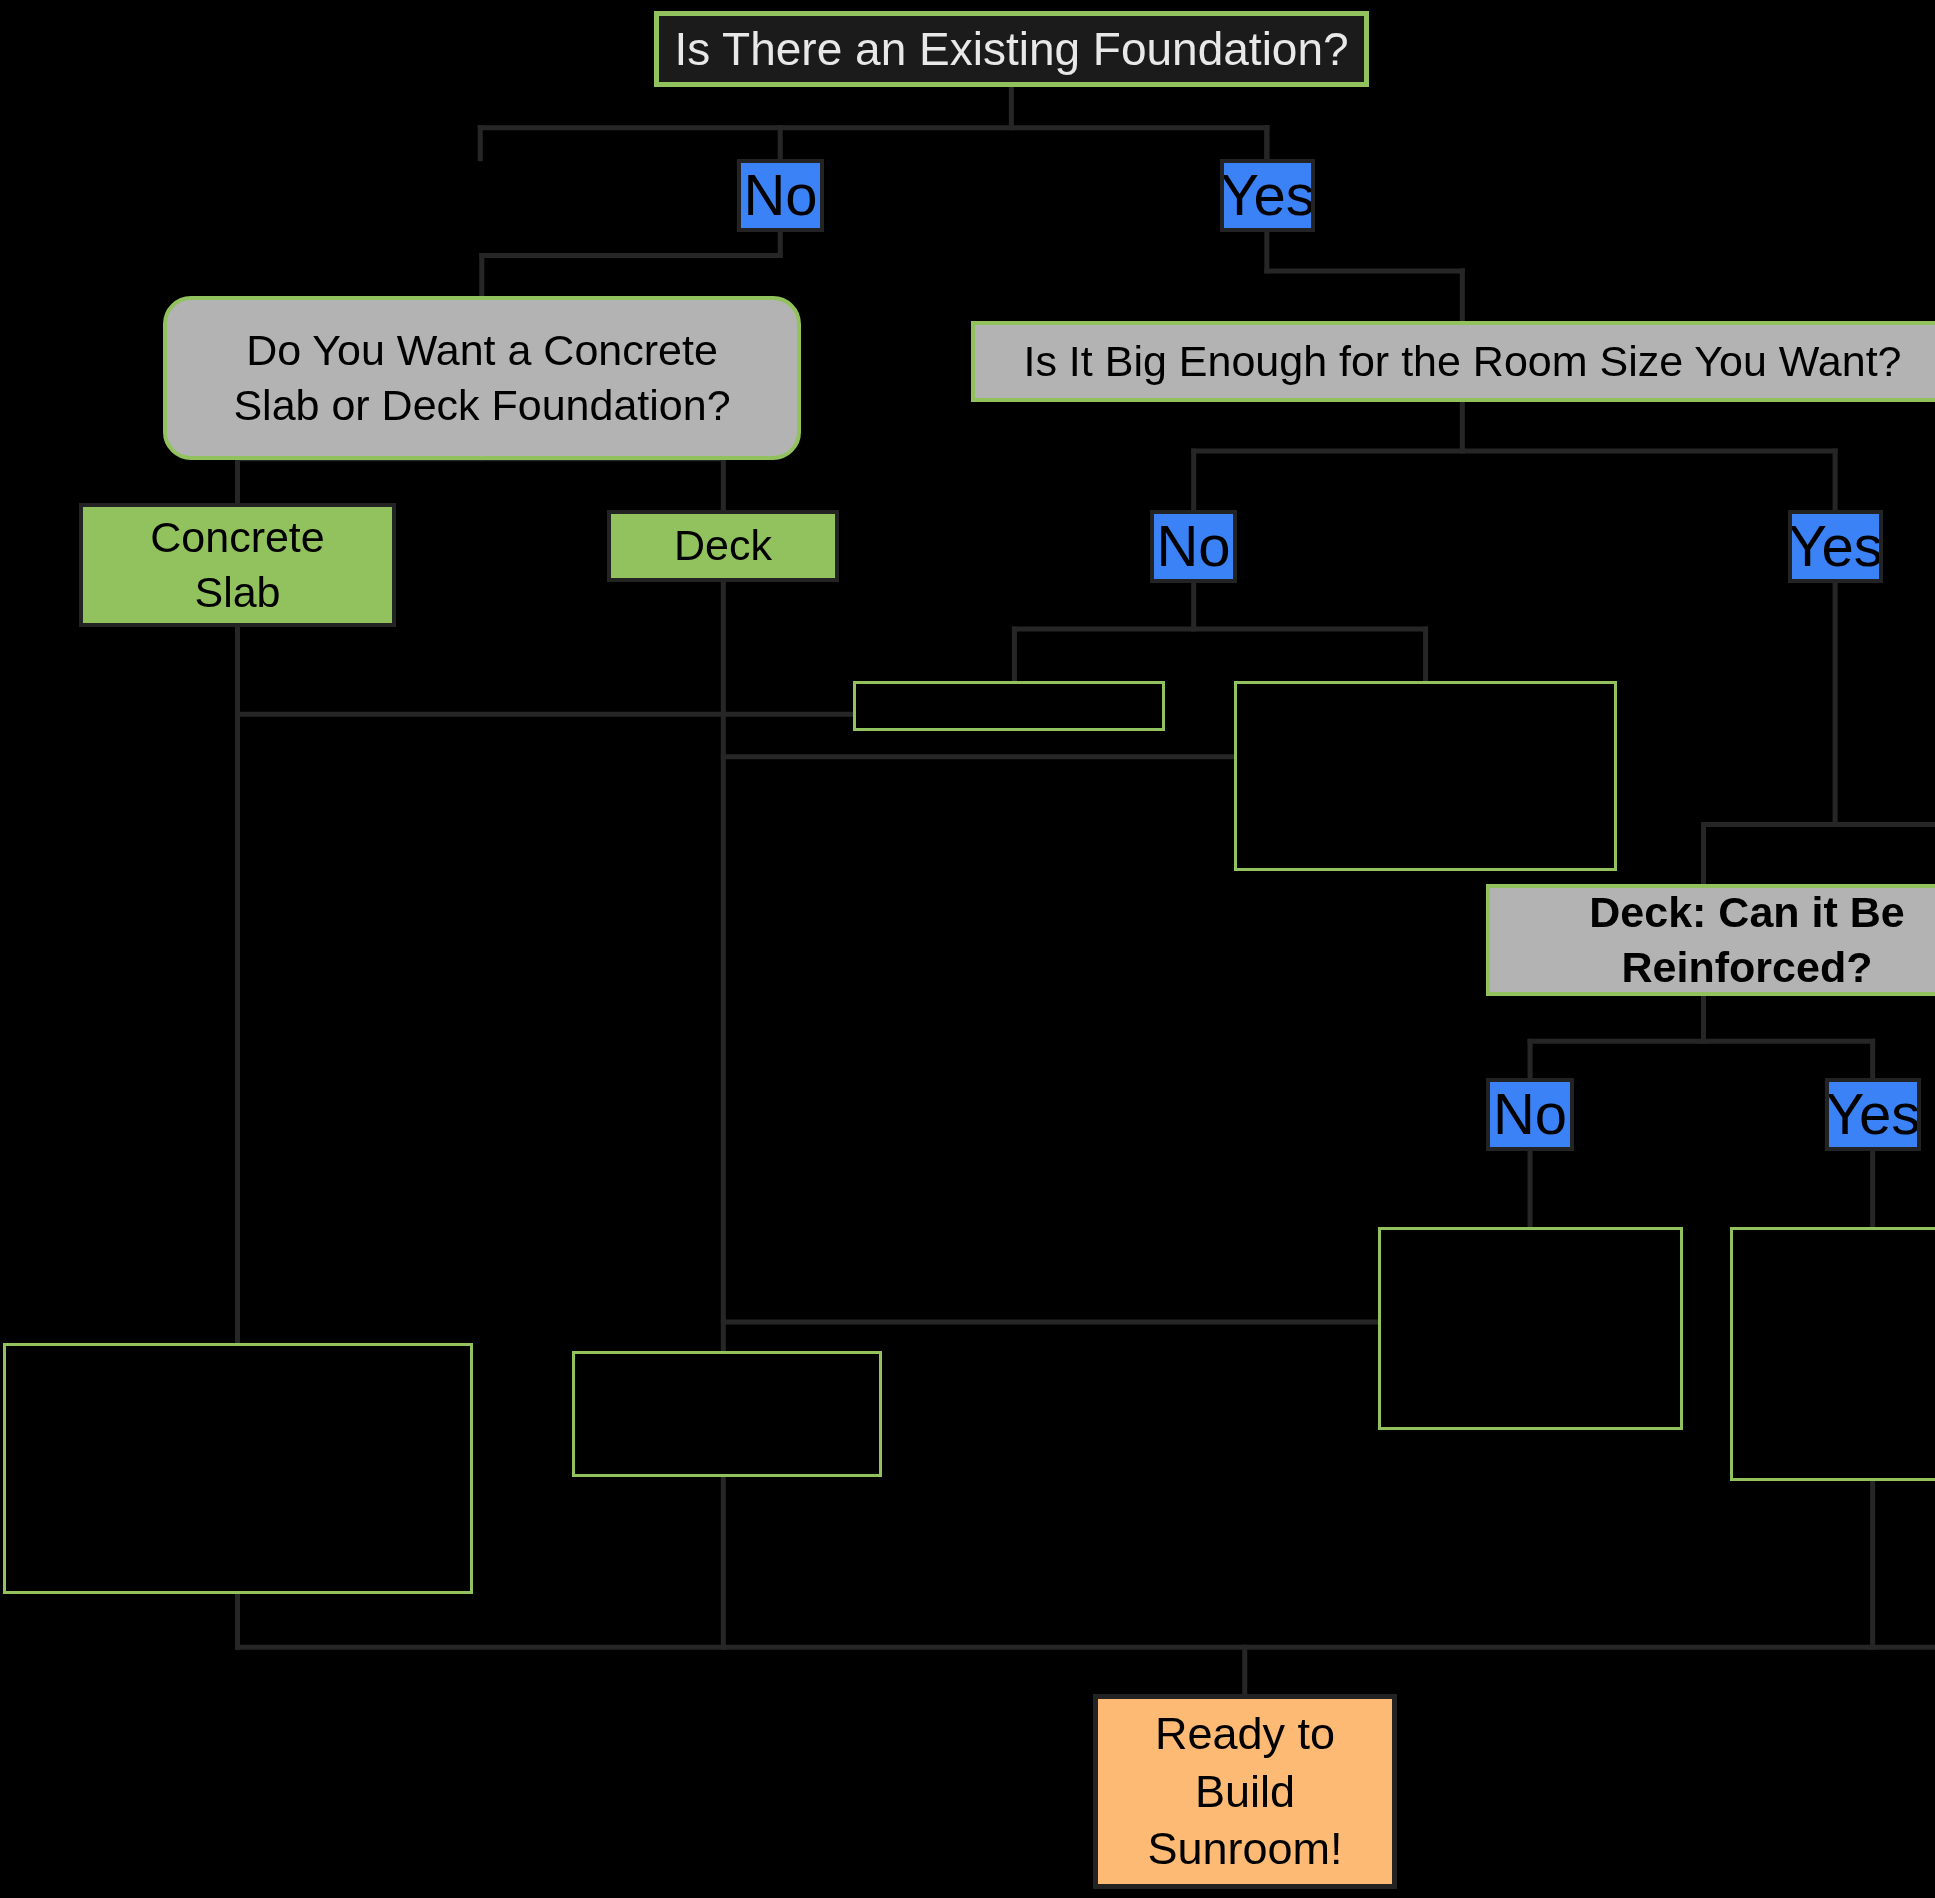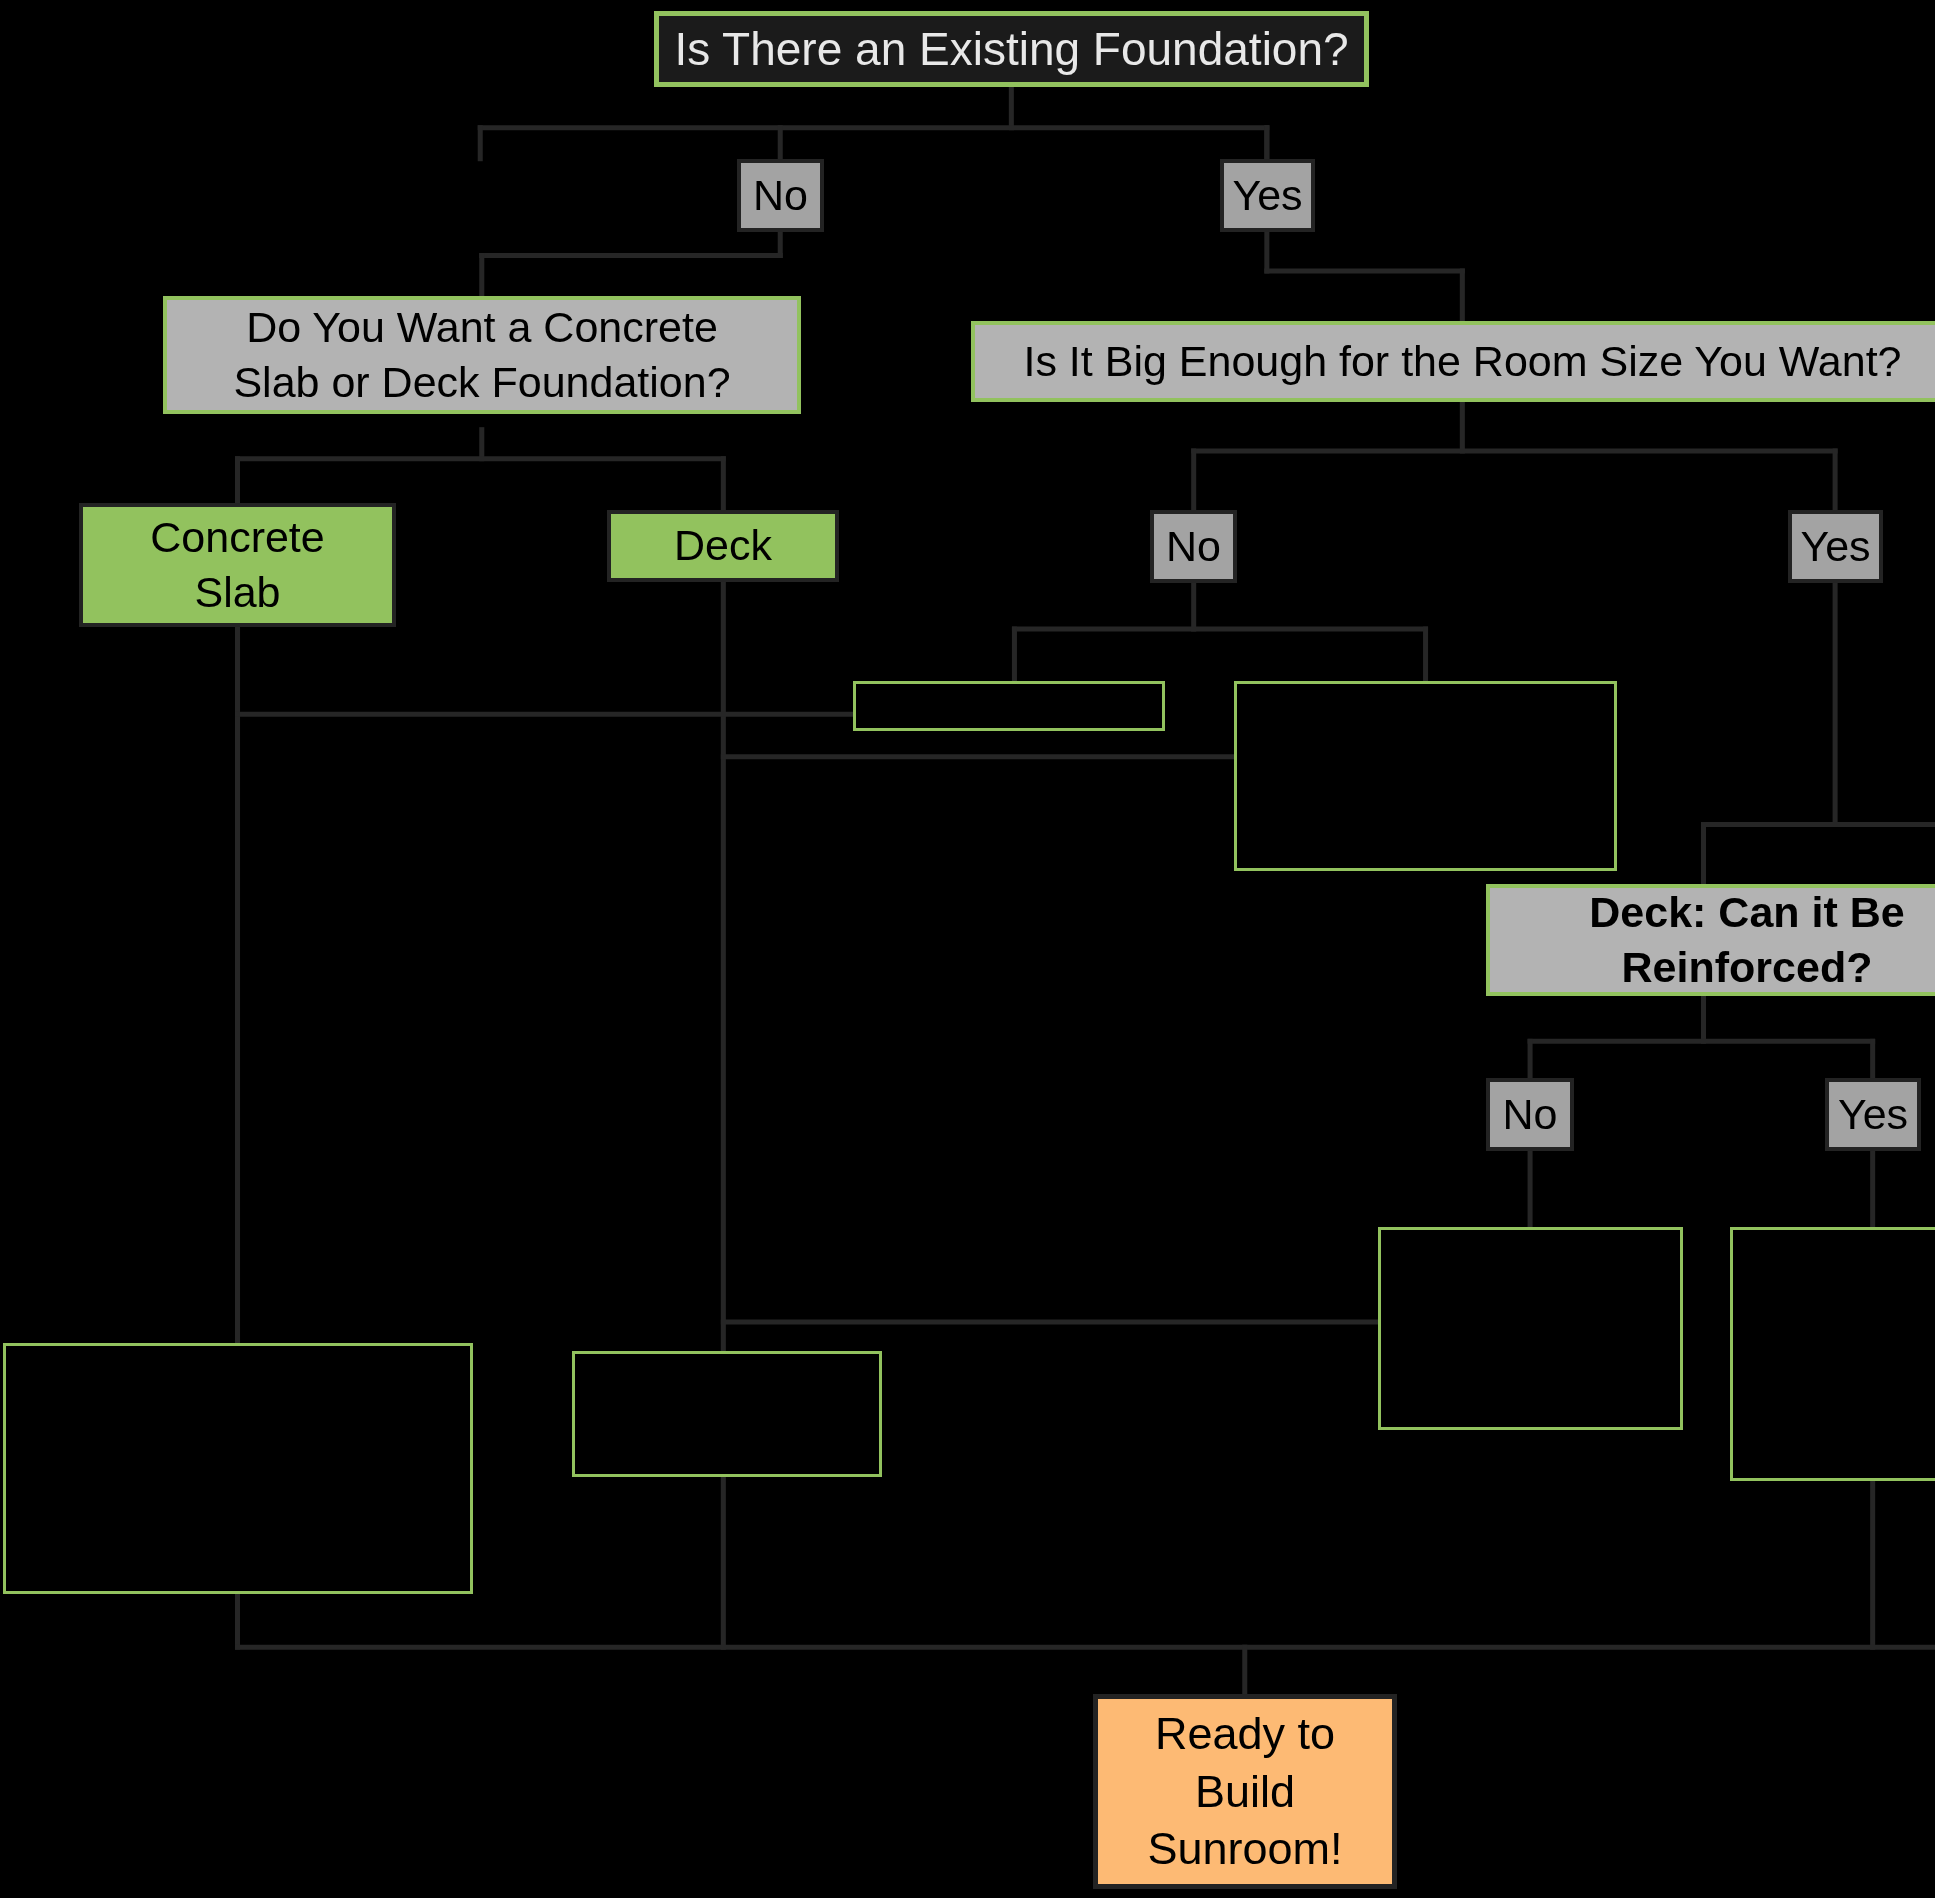--- a/index.html
+++ b/index.html
@@ -43,24 +43,24 @@
   }
   
   .n-decision {
     background: #b3b3b3;
     border: 4.6px solid #92c25e;
     color: #000000;
     font-size: 43px;
   }
   
   .n-answer {
-    background: #a3a3a3;
+    background: #3b82f6;
     border: 4.6px solid #232323;
     color: #000000;
-    font-size: 43px;
+    font-size: 58px;
   }
   
   .n-result {
     background: #92c25e;
     border: 4.6px solid #232323;
     color: #000000;
     font-size: 43px;
   }
   
   .n-blank {
@@ -150,21 +150,21 @@
 
       <path d="M 613 4255 L 6730 4255"></path>
       <path d="M 3215 4255 L 3215 4375"></path>
 
     </g>
   </svg>
 
 <div class="node n-root" style="left: 654px; top: 11px; width: 715px; height: 76px;">Is There an Existing Foundation?</div>
     <div class="node n-answer" style="left: 737px; top: 159px; width: 87px; height: 73px;">No</div>
     <div class="node n-answer" style="left: 1220px; top: 159px; width: 95px; height: 73px;">Yes</div>
-    <div class="node n-decision" style="left: 163px; top: 296px; width: 638px; height: 118px;">Do You Want a Concrete
+    <div class="node n-decision" style="left: 163px; top: 296px; width: 638px; height: 164px; border-radius: 28px;">Do You Want a Concrete
 Slab or Deck Foundation?</div>
     <div class="node n-decision" style="left: 971px; top: 321px; width: 983px; height: 81px;">Is It Big Enough for the Room Size You Want?</div>
     <div class="node n-result" style="left: 607px; top: 510px; width: 232px; height: 72px;">Deck</div>
     <div class="node n-result" style="left: 79px; top: 503px; width: 317px; height: 124px;">Concrete
 Slab</div>
     <div class="node n-answer" style="left: 1150px; top: 510px; width: 87px; height: 73px;">No</div>
     <div class="node n-answer" style="left: 1788px; top: 510px; width: 95px; height: 73px;">Yes</div>
     <div class="node n-blank" style="left: 853px; top: 681px; width: 312px; height: 50px;"></div>
     <div class="node n-blank" style="left: 1234px; top: 681px; width: 383px; height: 190px;"></div>
     <div class="node n-decision" style="left: 1486px; top: 884px; width: 522px; height: 112px; font-weight: bold;">Deck: Can it Be

